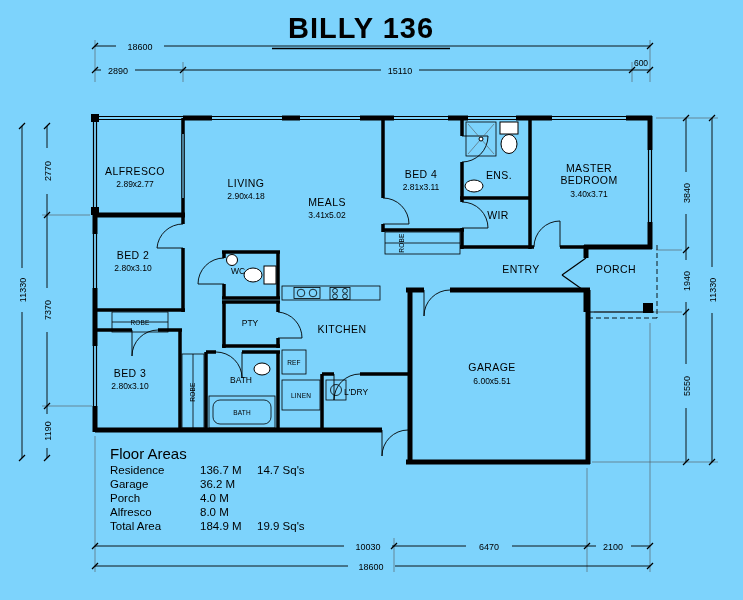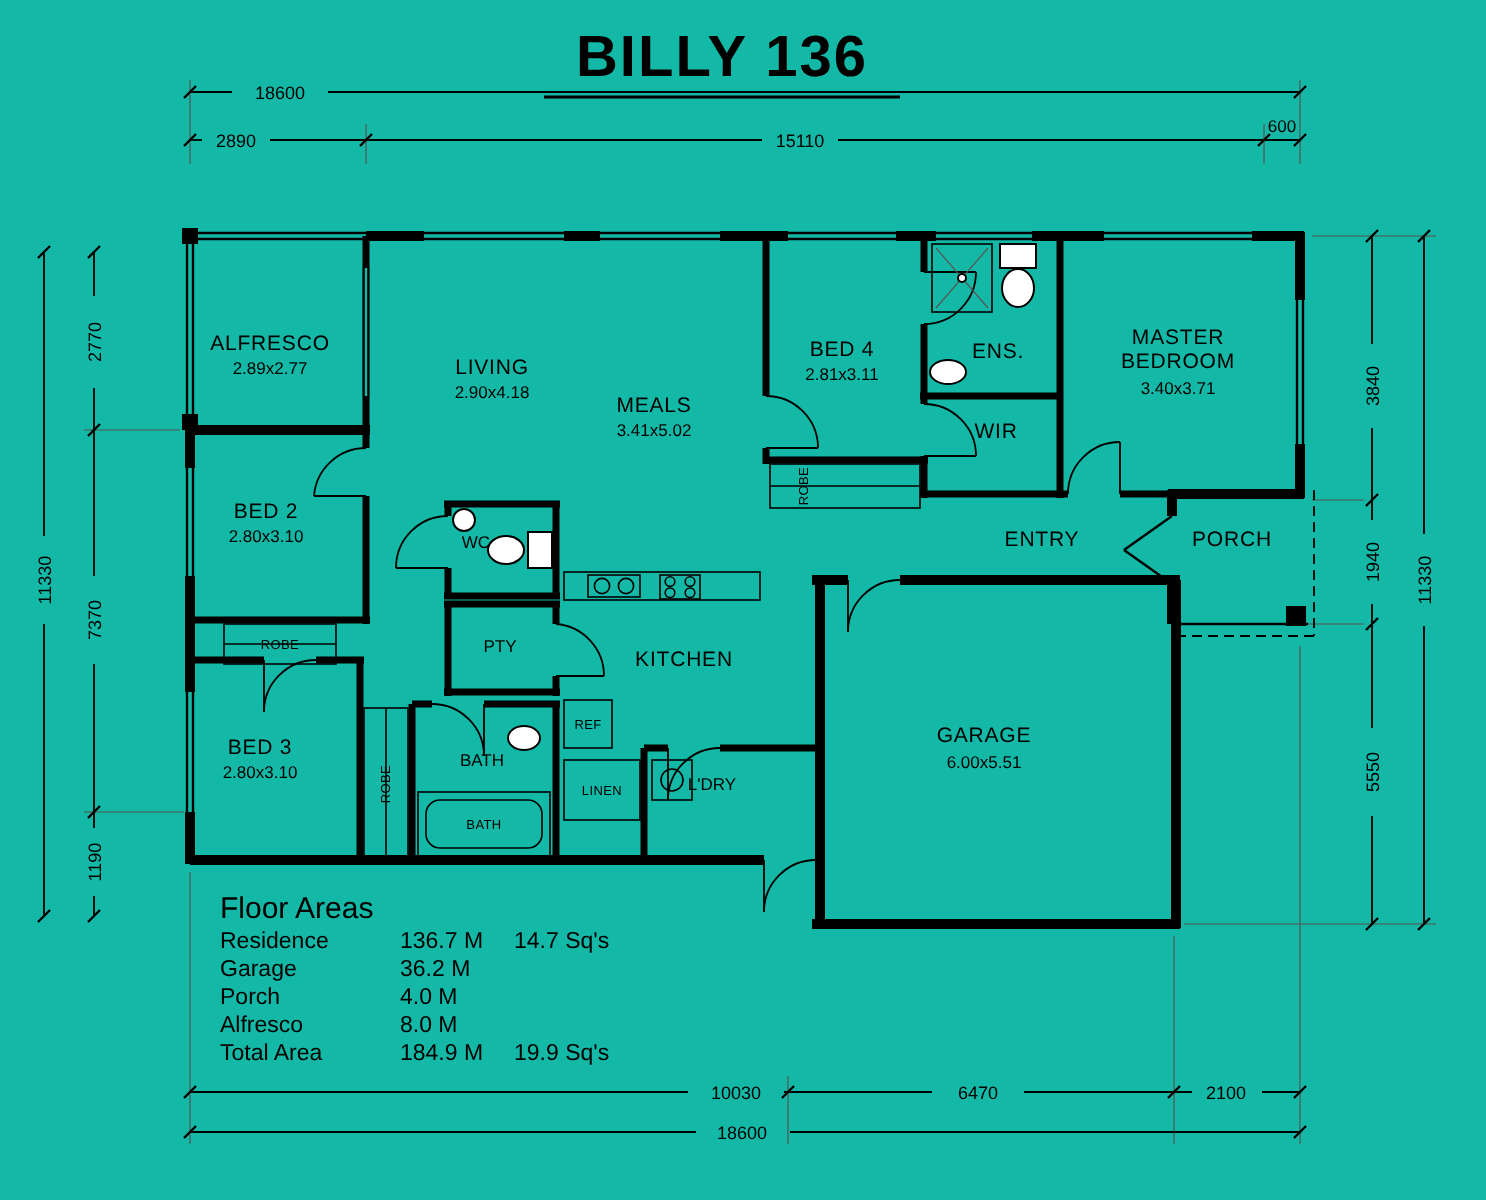--- a/index.html
+++ b/index.html
@@ -1,16 +1,16 @@
 <!DOCTYPE html>
 <html><head>
 <meta charset="utf-8">
 <style>
   html,body{margin:0;padding:0;background:#fff;}
-  .page{position:relative;width:743px;height:600px;background:#14b8a6;overflow:hidden;
+  .page{position:relative;width:743px;height:600px;background:#7dd3fc;overflow:hidden;
         font-family:"Liberation Sans", sans-serif;}
   svg{position:absolute;top:0;left:0;}
   svg line{stroke:#000;}
   .w5{stroke-width:5;stroke-linecap:butt;}
   .w4{stroke-width:3.5;stroke-linecap:butt;}
   .thin{stroke-width:1.2;}
   .vthin{stroke-width:0.8;}
   .dim{stroke-width:0.9;}
   .tick{stroke-width:1.2;}
   .guide{stroke-width:0.6;stroke:#555;}

